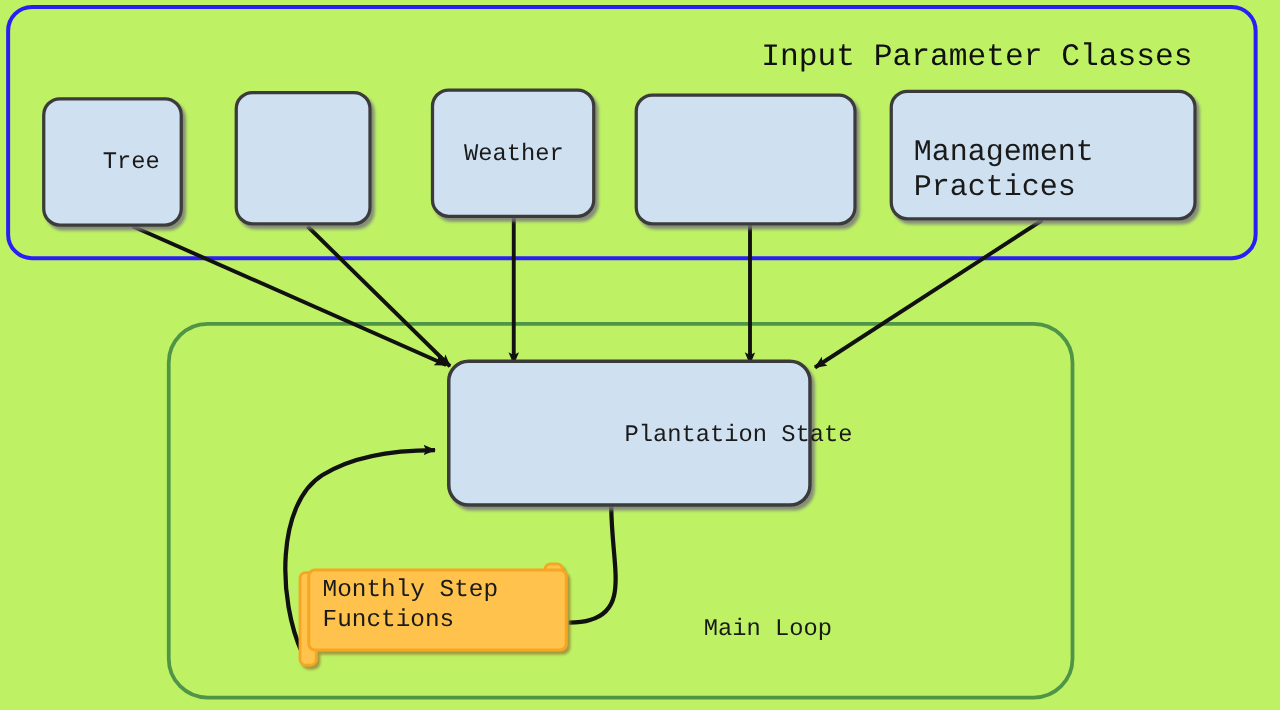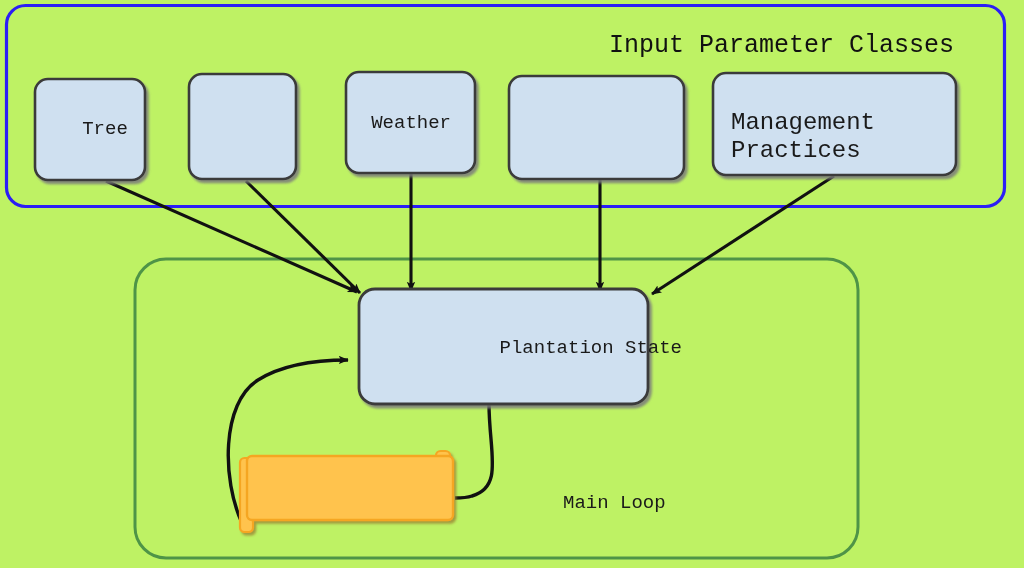--- a/index.html
+++ b/index.html
@@ -134,20 +134,22 @@
 
 
   <div class="box-label node-text" style="left:346px; top:112px; width:105px; text-align:right;">Weather</div>
 
 
   <div class="box-label node-text-sm" style="left:731px; top:109px; width:220px; text-align:left;">Management
 Practices</div>
 
   <div class="box-label node-text" style="left:359px; top:337px; width:289px; text-align:right;margin-left:34px;">Plantation State</div>
 
+  <div class="note-text" style="left:258px; top:461px; width:200px; text-align:left;">Monthly Step
+Functions</div>
 
   <div class="loop-label" style="left:563px; top:480px;">Main Loop</div>
 
   <div class="hit" style="left:35px; top:79px; width:110px; height:101px;"></div>
   <div class="hit" style="left:189px; top:74px; width:107px; height:105px;"></div>
   <div class="hit" style="left:346px; top:72px; width:129px; height:101px;"></div>
   <div class="hit" style="left:509px; top:76px; width:175px; height:103px;"></div>
   <div class="hit" style="left:713px; top:73px; width:243px; height:102px;"></div>
   <div class="hit" style="left:359px; top:289px; width:289px; height:115px;"></div>
   <div class="hit" style="left:240px; top:451px; width:213px; height:81px;"></div>

